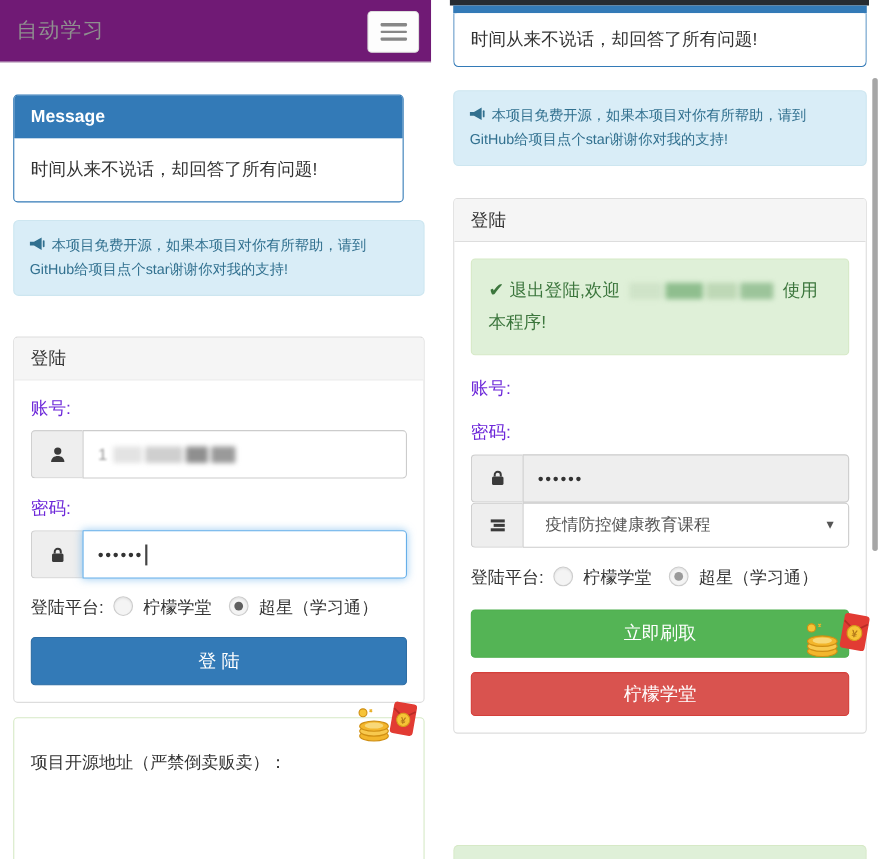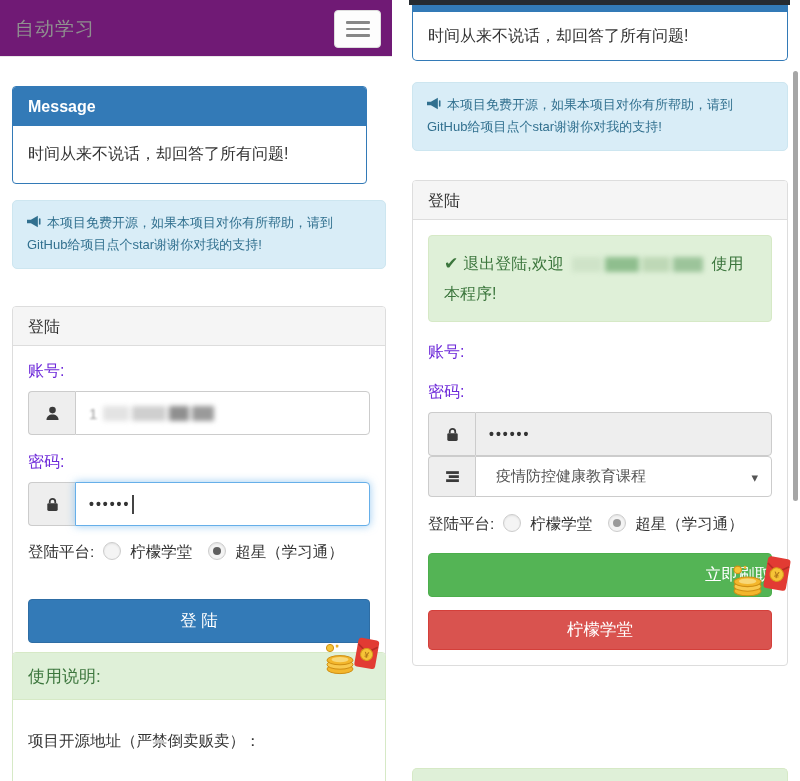--- a/index.html
+++ b/index.html
@@ -178,42 +178,41 @@
           <span class="radio-pill">
               <span class="dot"></span>
             </span>
           <span>柠檬学堂</span>
           <span class="radio-pill checked" style="margin-left:7px;">
               <span class="dot"></span>
             </span>
           <span>超星（学习通）</span>
         </div>
 
-        <div class="btn btn-primary" style="margin-top:36px;">登 陆</div>
+        <div class="btn btn-primary" style="margin-top:16px;">登 陆</div>
       </div>
     </div>
 
     <div class="panel panel-success" style="left:12px; top:652px; width:374px; height:200px;">
       <div class="coins-badge" style="top:-22px; right:4px;">
         <svg width="58" height="44" viewBox="0 0 58 44">
           <g transform="rotate(10 44 24)">
             <rect x="33" y="8" width="21" height="29" rx="3" fill="#e23b33"></rect>
             <path d="M33.6 14.5 L43.5 21.5 L53.4 14.5" fill="none" stroke="#b82c26" stroke-width="1.6"></path>
             <circle cx="43.5" cy="23.5" r="6" fill="#f6c437" stroke="#d79e1b"></circle>
             <text x="43.5" y="27" font-size="8.5" text-anchor="middle" fill="#b3791a" font-weight="bold">¥</text>
           </g>
           <ellipse cx="17" cy="38" rx="13" ry="4.6" fill="#f3b62c" stroke="#cf8f13"></ellipse>
           <ellipse cx="17" cy="33.6" rx="13" ry="4.6" fill="#f8c94e" stroke="#cf8f13"></ellipse>
           <ellipse cx="17" cy="29.2" rx="13" ry="4.6" fill="#f3b62c" stroke="#cf8f13"></ellipse>
           <ellipse cx="17" cy="28.6" rx="8.5" ry="2.7" fill="#f8d878"></ellipse>
           <circle cx="7" cy="17" r="3.6" fill="#f6c437" stroke="#cf8f13"></circle>
           <path d="M13 14 l2.2 2.2 M15.2 14 l-2.2 2.2" stroke="#e8b02a" stroke-width="1.3"></path>
         </svg>
       </div>
-      <div class="panel-heading">使用说明:</div>
       <div class="panel-body" style="font-size:15.5px; line-height:1.55;">
         <div style="margin-top:14px;">项目开源地址（严禁倒卖贩卖）：</div>
       </div>
     </div>
   </div>
 
   <div class="screen screen-right">
 
     <div class="top-darkbar"></div>
     <div class="msg-head-strip"></div>
@@ -281,21 +280,21 @@
           <span class="radio-pill">
               <span class="dot"></span>
             </span>
           <span>柠檬学堂</span>
           <span class="radio-pill checked dim" style="margin-left:7px;">
               <span class="dot"></span>
             </span>
           <span>超星（学习通）</span>
         </div>
 
-        <div class="btn btn-success" style="margin-top:18px;justify-content:flex-end;">
+        <div class="btn btn-success" style="margin-top:18px;">
           <span>立即刷取</span>
           <div class="coins-badge" style="top:-4px; right:-20px;">
             <svg width="60" height="48" viewBox="0 0 58 44">
               <g transform="rotate(10 44 24)">
                 <rect x="33" y="6" width="22" height="31" rx="3" fill="#e23b33"></rect>
                 <path d="M33.6 13 L44 20.5 L54.4 13" fill="none" stroke="#b82c26" stroke-width="1.6"></path>
                 <circle cx="44" cy="22.5" r="6.5" fill="#f6c437" stroke="#d79e1b"></circle>
                 <text x="44" y="26.2" font-size="9" text-anchor="middle" fill="#b3791a" font-weight="bold">¥</text>
               </g>
               <ellipse cx="16" cy="38.5" rx="13" ry="4.6" fill="#f3b62c" stroke="#cf8f13"></ellipse>

